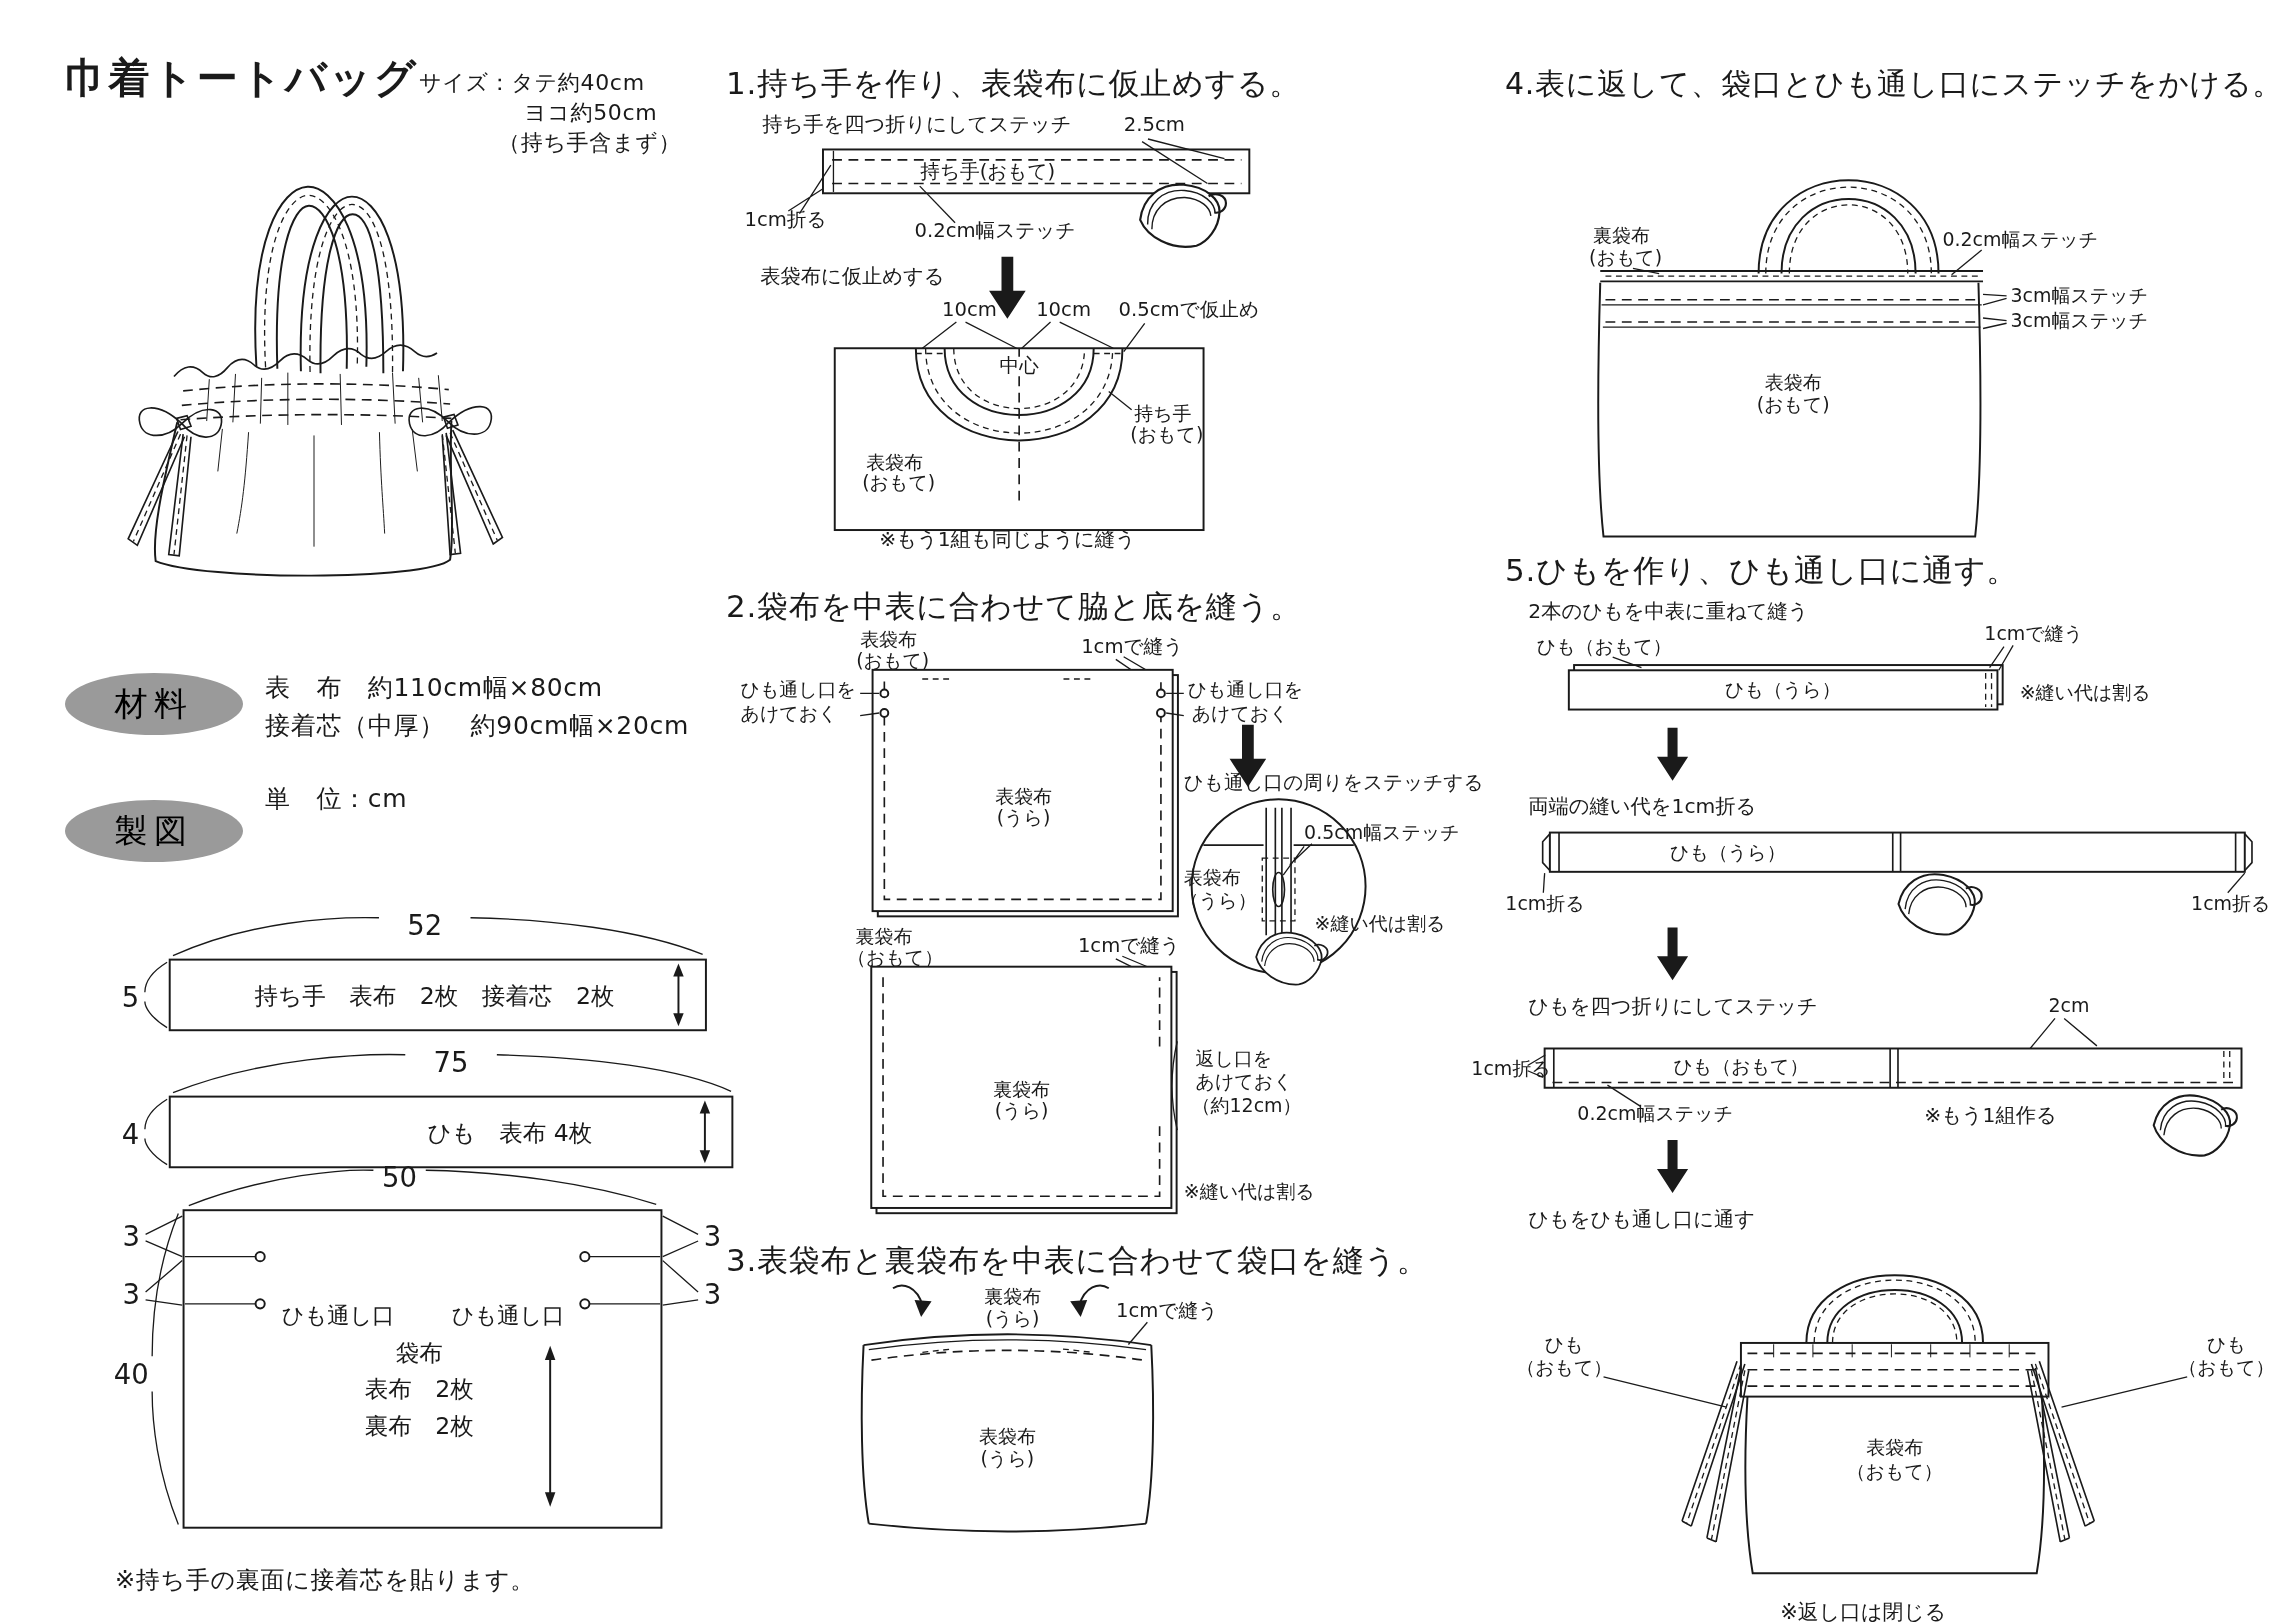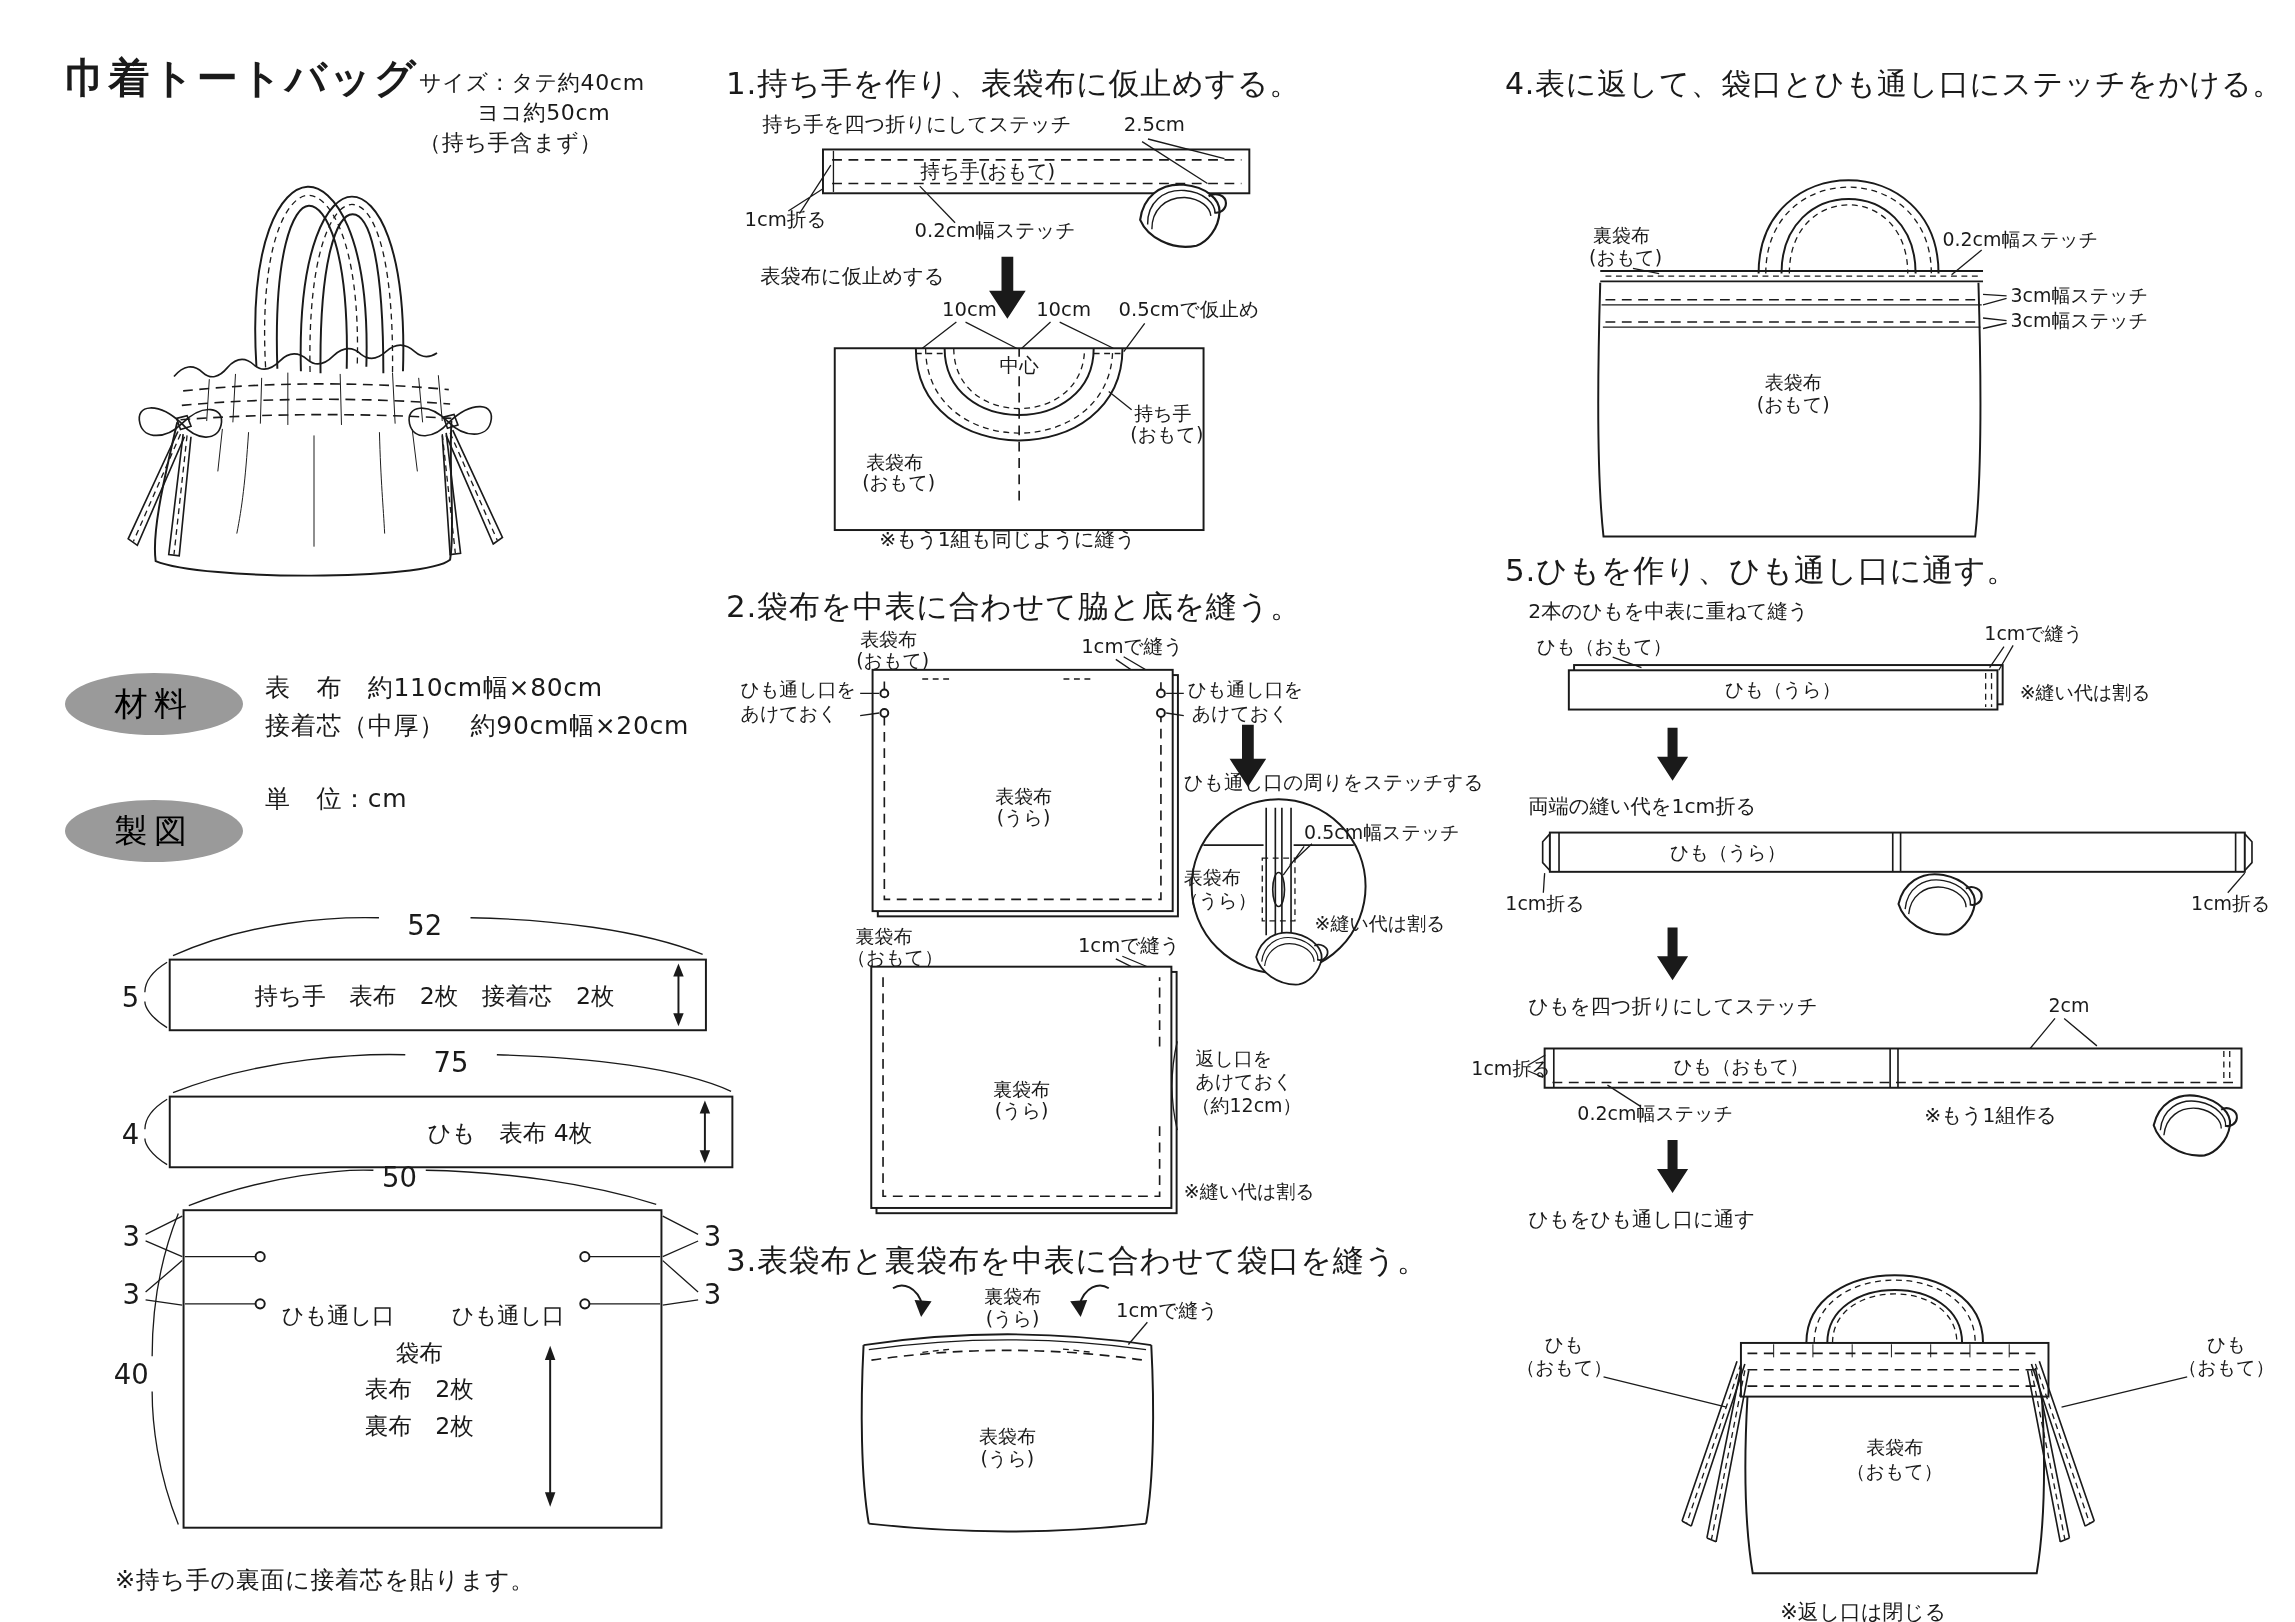--- a/index.html
+++ b/index.html
@@ -41,22 +41,22 @@
     </g>
     <g id="darr">
       <polygon class="blk" points="21,0 39,0 39,52 58,52 30,95 2,52 21,52"></polygon>
     </g>
   </defs>
 </svg>
 
 <div class="abs page-title nowrap" style="left:65px;top:51px">巾着トートバッグ</div>
 <div class="abs size-note" style="left:419px;top:68px">
   <div>サイズ：タテ約40cm</div>
-  <div style="margin-left:58px">ヨコ約50cm</div>
-  <div style="">（持ち手含まず）</div>
+  <div style="margin-left:105px">ヨコ約50cm</div>
+  <div style="margin-left:79px">（持ち手含まず）</div>
 </div>
 
 <svg class="abs" style="left:85px;top:141px" width="458" height="458" viewBox="0 0 700 700">
   <g>
     <path class="ln" d="M262,345 C250,150 300,72 340,70 C378,68 436,140 430,345"></path>
     <path class="ln" d="M294,348 C288,170 318,100 342,99 C368,98 404,165 400,348"></path>
     <path class="dsh2" d="M276,346 C266,160 308,84 341,83 C372,82 422,150 416,346"></path>
     <path class="ln" d="M330,352 C325,160 372,85 408,85 C446,85 492,160 486,352"></path>
     <path class="ln" d="M360,355 C358,180 385,112 409,112 C434,112 456,178 456,355"></path>
     <path class="dsh2" d="M344,353 C340,170 378,97 408,97 C440,97 472,168 470,353"></path>

